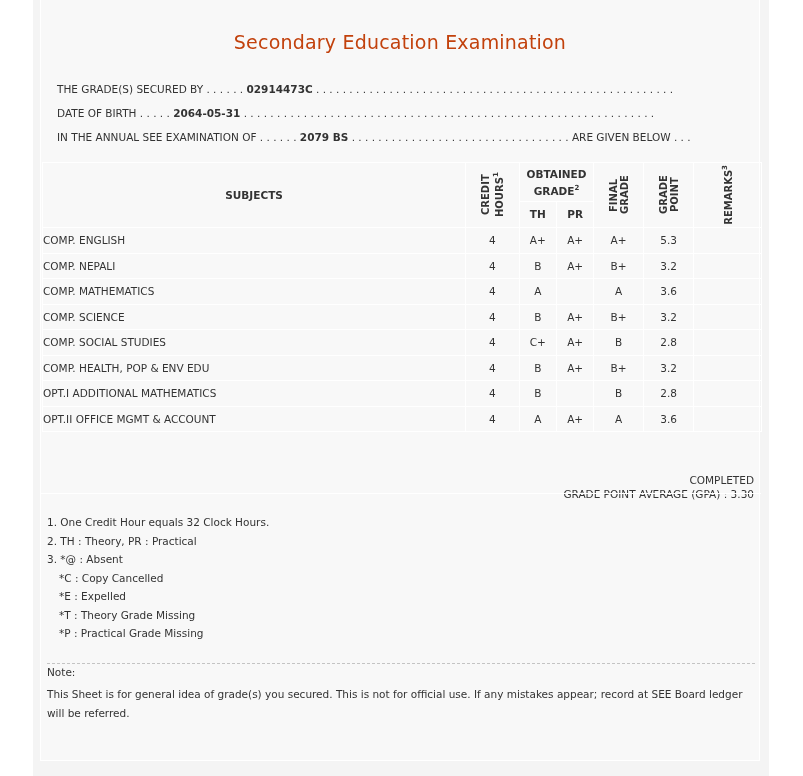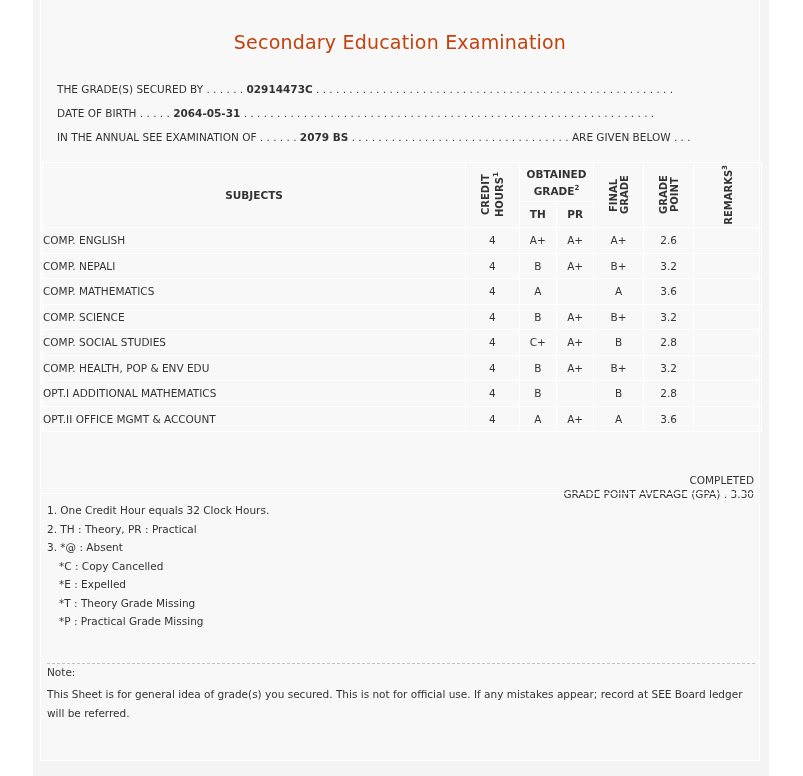--- a/index.html
+++ b/index.html
@@ -30,21 +30,21 @@
     th.obt { height: 37px; line-height: 14px; font-weight: bold; }
     th.sub { height: 25px; font-weight: bold; }
     td { height: 24.5px; margin-left: 22px; }
     td.s { text-align: left; padding-left: 11px; }
     td.c { text-align: center; }
 
     .gpa { position: absolute; right: 5px; top: 451px; font-size: 10.5px; color: #333; margin-top: 38px; }
     .status { position: absolute; right: 5px; top: 475px; font-size: 10.5px; color: #333; }
     .divider { position: absolute; left: 0; top: 494px; width: 720px; height: 1px; background: #ffffff; }
 
-    .footnotes { position: absolute; left: 6px; top: 502px; font-size: 10.5px; line-height: 18.5px; color: #333; }
+    .footnotes { position: absolute; left: 6px; top: 514px; font-size: 10.5px; line-height: 18.5px; color: #333; }
     .footnotes .indent { padding-left: 12px; }
 
     .note-sep { position: absolute; left: 6px; top: 664px; width: 708px; border-top: 1px dashed #c4c4c4; }
     .note-head { position: absolute; left: 6px; top: 667px; font-size: 10.5px; color: #333; }
     .note-body { position: absolute; left: 6px; top: 686px; width: 700px; font-size: 10.5px; line-height: 18.5px; color: #333; }
   </style>
 </head>
 <body>
 
 <div class="outer"></div>
@@ -86,21 +86,21 @@
         <th class="sub" style="width:36px">PR</th>
       </tr>
     </thead>
     <tbody>
       <tr>
           <td class="s">COMP. ENGLISH</td>
           <td class="c">4</td>
           <td class="c">A+</td>
           <td class="c">A+</td>
           <td class="c">A+</td>
-          <td class="c">2.6</td>
+          <td class="c">5.3</td>
           <td class="c"></td>
         </tr>
       <tr>
           <td class="s">COMP. NEPALI</td>
           <td class="c">4</td>
           <td class="c">B</td>
           <td class="c">A+</td>
           <td class="c">B+</td>
           <td class="c">3.2</td>
           <td class="c"></td>

